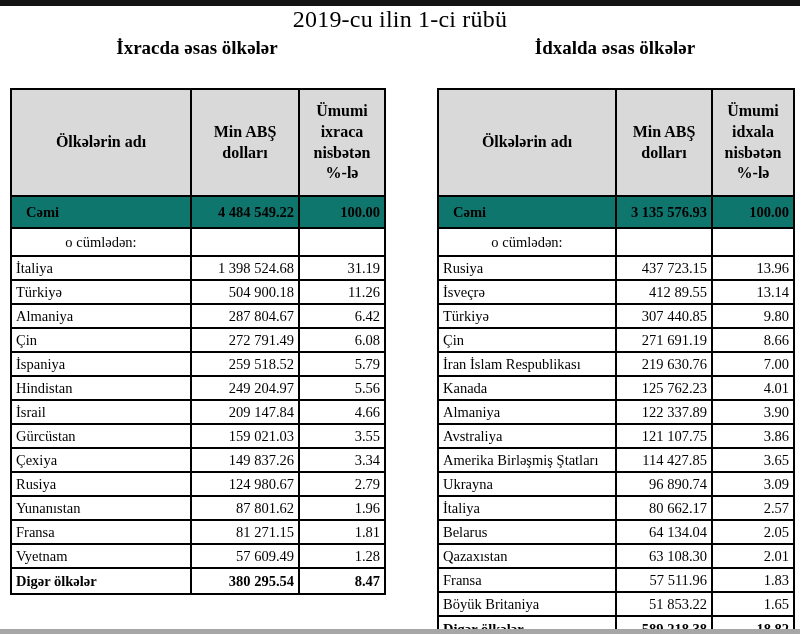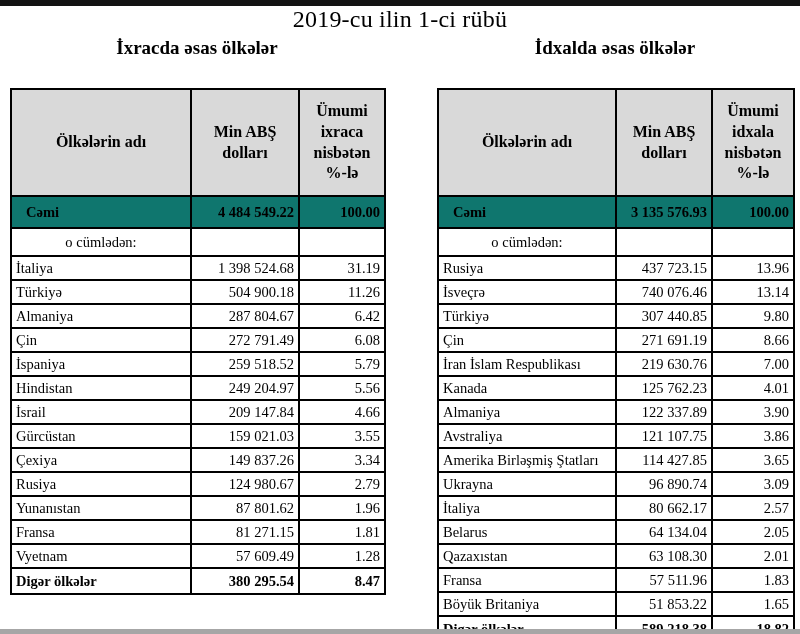--- a/index.html
+++ b/index.html
@@ -225,21 +225,21 @@
           <td class="value-col"></td>
           <td class="percent-col"></td>
         </tr>
         <tr class="data-row">
           <td class="country-col">Rusiya</td>
           <td class="value-col">437 723.15</td>
           <td class="percent-col">13.96</td>
         </tr>
         <tr class="data-row">
           <td class="country-col">İsveçrə</td>
-          <td class="value-col">740 076.46</td>
+          <td class="value-col">412 89.55</td>
           <td class="percent-col">13.14</td>
         </tr>
         <tr class="data-row">
           <td class="country-col">Türkiyə</td>
           <td class="value-col">307 440.85</td>
           <td class="percent-col">9.80</td>
         </tr>
         <tr class="data-row">
           <td class="country-col">Çin</td>
           <td class="value-col">271 691.19</td>

